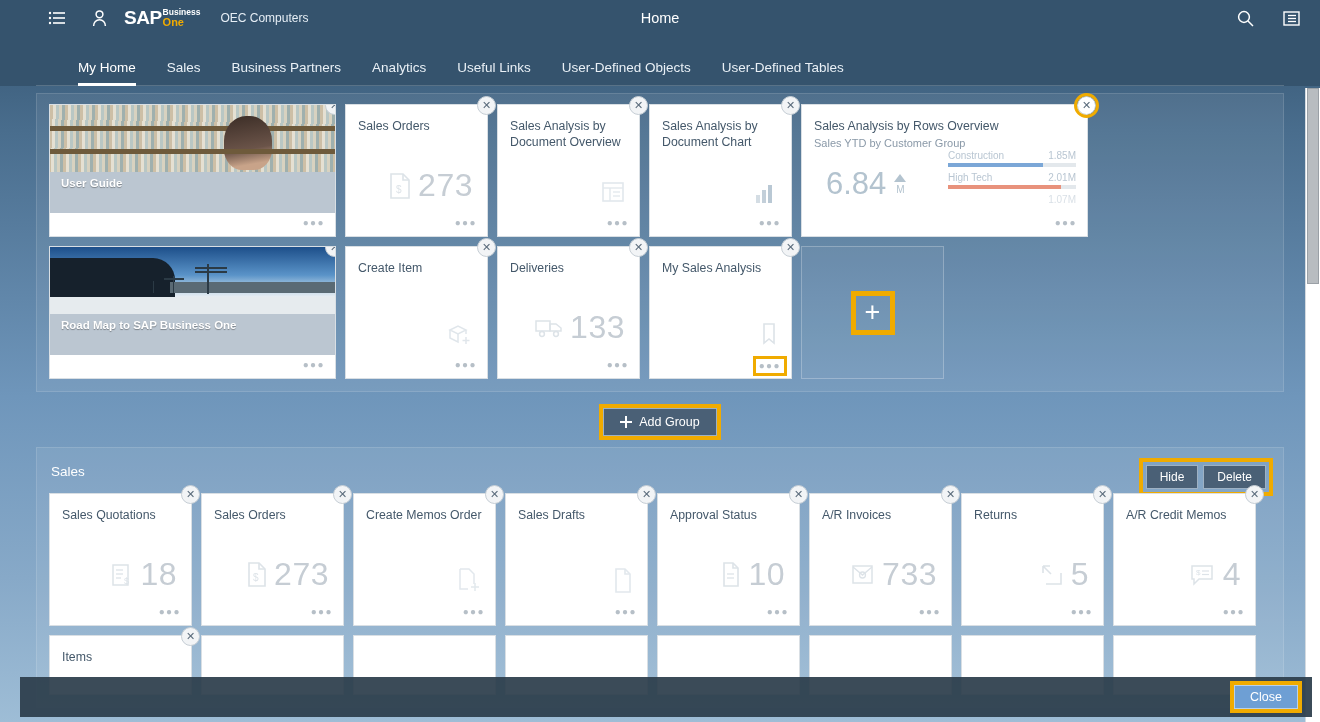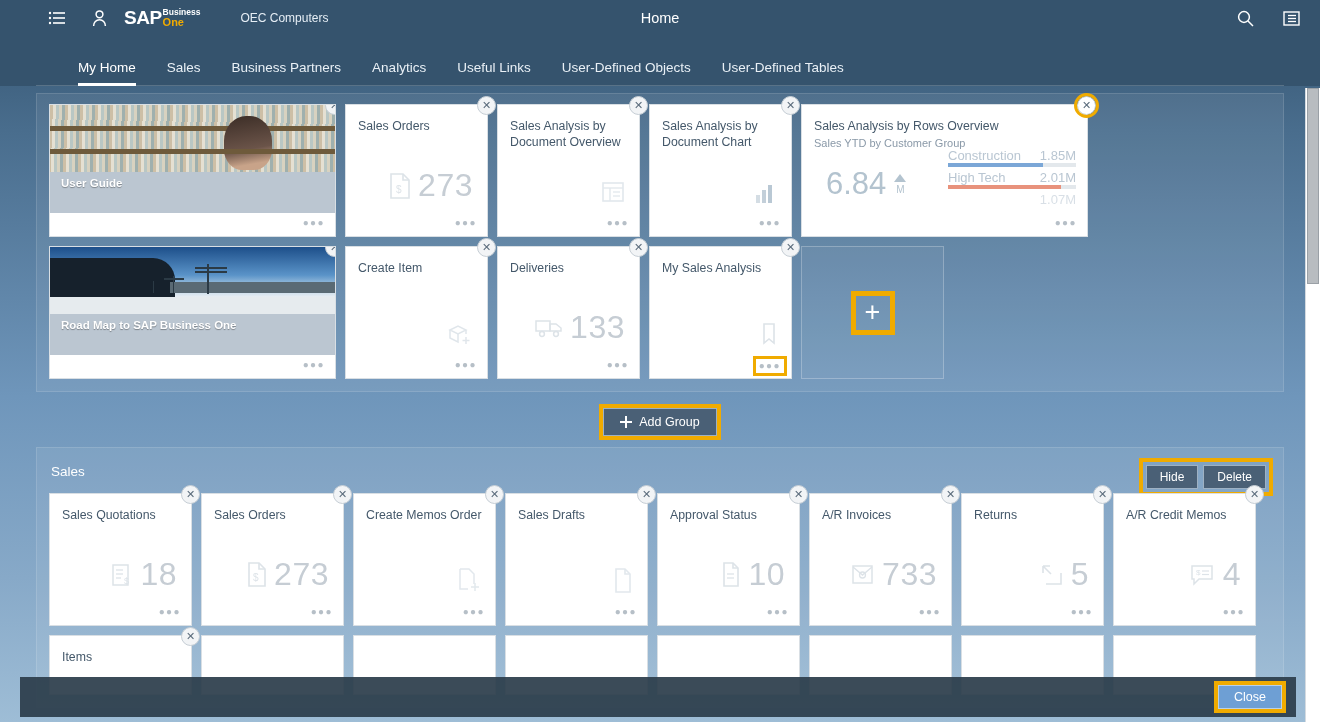--- a/index.html
+++ b/index.html
@@ -18,21 +18,21 @@
   .tb-icon{width:26px;height:26px;display:flex;align-items:center;justify-content:center;
     color:#f2f6f9;flex:0 0 auto;cursor:pointer;}
   .tb-icon svg{display:block;}
   .hamburger{margin-left:28px;}
   .person{margin-left:16px;}
   .logo{display:flex;align-items:center;margin-left:12px;}
   .logo-sap{font-size:19px;font-weight:bold;color:#ffffff;letter-spacing:-0.5px;font-family:"Liberation Sans",sans-serif;}
   .logo-bo{display:flex;flex-direction:column;line-height:1;margin-left:1px;}
   .logo-bus{font-size:8.5px;color:#ffffff;font-weight:bold;}
   .logo-one{font-size:11px;color:#f0ab00;font-weight:bold;background:#35536d;}
-  .company{margin-left:40px;font-size:12px;color:#e6eef5;}
+  .company{margin-left:20px;font-size:12px;color:#e6eef5;}
   .page-title{position:absolute;left:0;right:0;text-align:center;font-size:14.5px;color:#ffffff;
     pointer-events:none;}
   .tb-right{margin-left:auto;display:flex;align-items:center;gap:20px;}
 
   
   .navbar{height:50px;background:#35536d;display:flex;align-items:flex-end;padding:0 0 0 78px;
     position:relative;}
   .navbar:after{content:"";position:absolute;left:36px;right:36px;bottom:0;height:1px;background:rgba(255,255,255,.18);}
   .navtab{font-size:13.5px;color:#e9f0f6;padding:0 0 11px 0;margin-right:31px;cursor:pointer;
     position:relative;white-space:nowrap;}
@@ -124,31 +124,31 @@
   }
 
   
   .hd-wrap{position:absolute;top:14px;right:14px;display:flex;gap:5px;padding:3px;}
   .hd-hl{outline:4px solid #f0ab00;}
   .hd-btn{background:#4a6076;border:1px solid #9eb1c3;color:#ffffff;font-size:12px;
     padding:4px 13px;cursor:pointer;}
 
   
   .bottombar{
-    position:absolute;left:20px;right:24px;bottom:5px;height:40px;background:rgba(44,61,75,.93);
+    position:absolute;left:20px;right:8px;bottom:5px;height:40px;background:rgba(44,61,75,.93);
     display:flex;align-items:center;justify-content:flex-end;padding:0 14px;z-index:30;
   }
   .close-hl{outline:4px solid #f0ab00;padding:0;}
   .close-btn{background:#6e9fd4;border:1px solid #b9d1e8;color:#ffffff;font-size:12.5px;
     padding:4px 15px;cursor:pointer;}
 
   
   .mini-chart{position:absolute;right:11px;bottom:26px;width:128px;}
   .mc-row{margin-bottom:5px;}
-  .mc-head{display:flex;justify-content:space-between;font-size:13px;color:#b9c6d2;
+  .mc-head{display:flex;justify-content:space-between;font-size:10px;color:#b9c6d2;
     margin-bottom:2px;line-height:11px;}
   .mc-track{height:4px;background:#e3e8ec;width:100%;position:relative;}
   .mc-fill{position:absolute;left:0;top:0;height:100%;}
   .kpi-big{position:absolute;left:24px;bottom:36px;display:flex;align-items:flex-start;gap:8px;}
   .kpi-big .big{font-size:31px;color:#b3c3cf;font-weight:300;line-height:32px;}
   .kpi-unit{display:flex;flex-direction:column;align-items:center;padding-top:4px;}
   .kpi-arrow{width:0;height:0;border-left:6px solid transparent;border-right:6px solid transparent;
     border-bottom:8px solid #b3c3cf;}
   .kpi-unit span{font-size:10px;color:#b3c3cf;margin-top:2px;}
 

